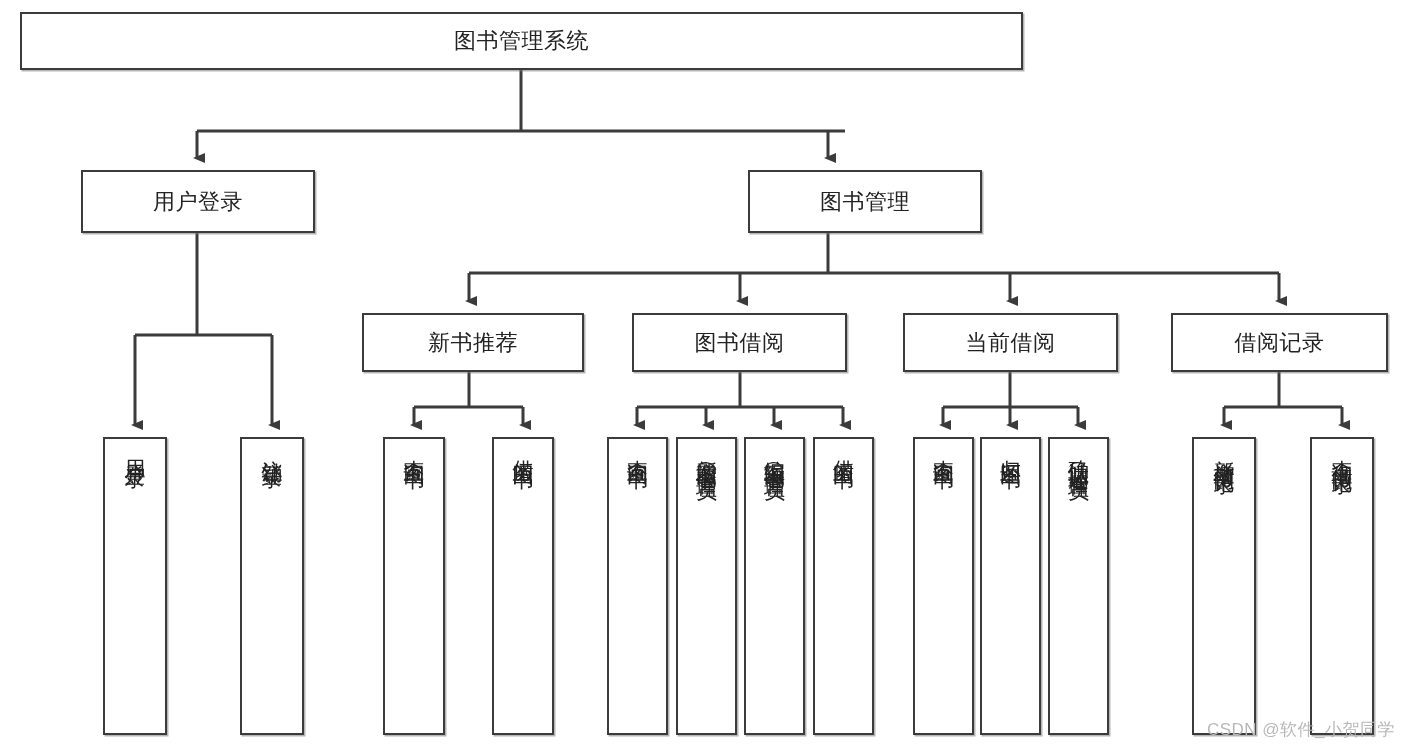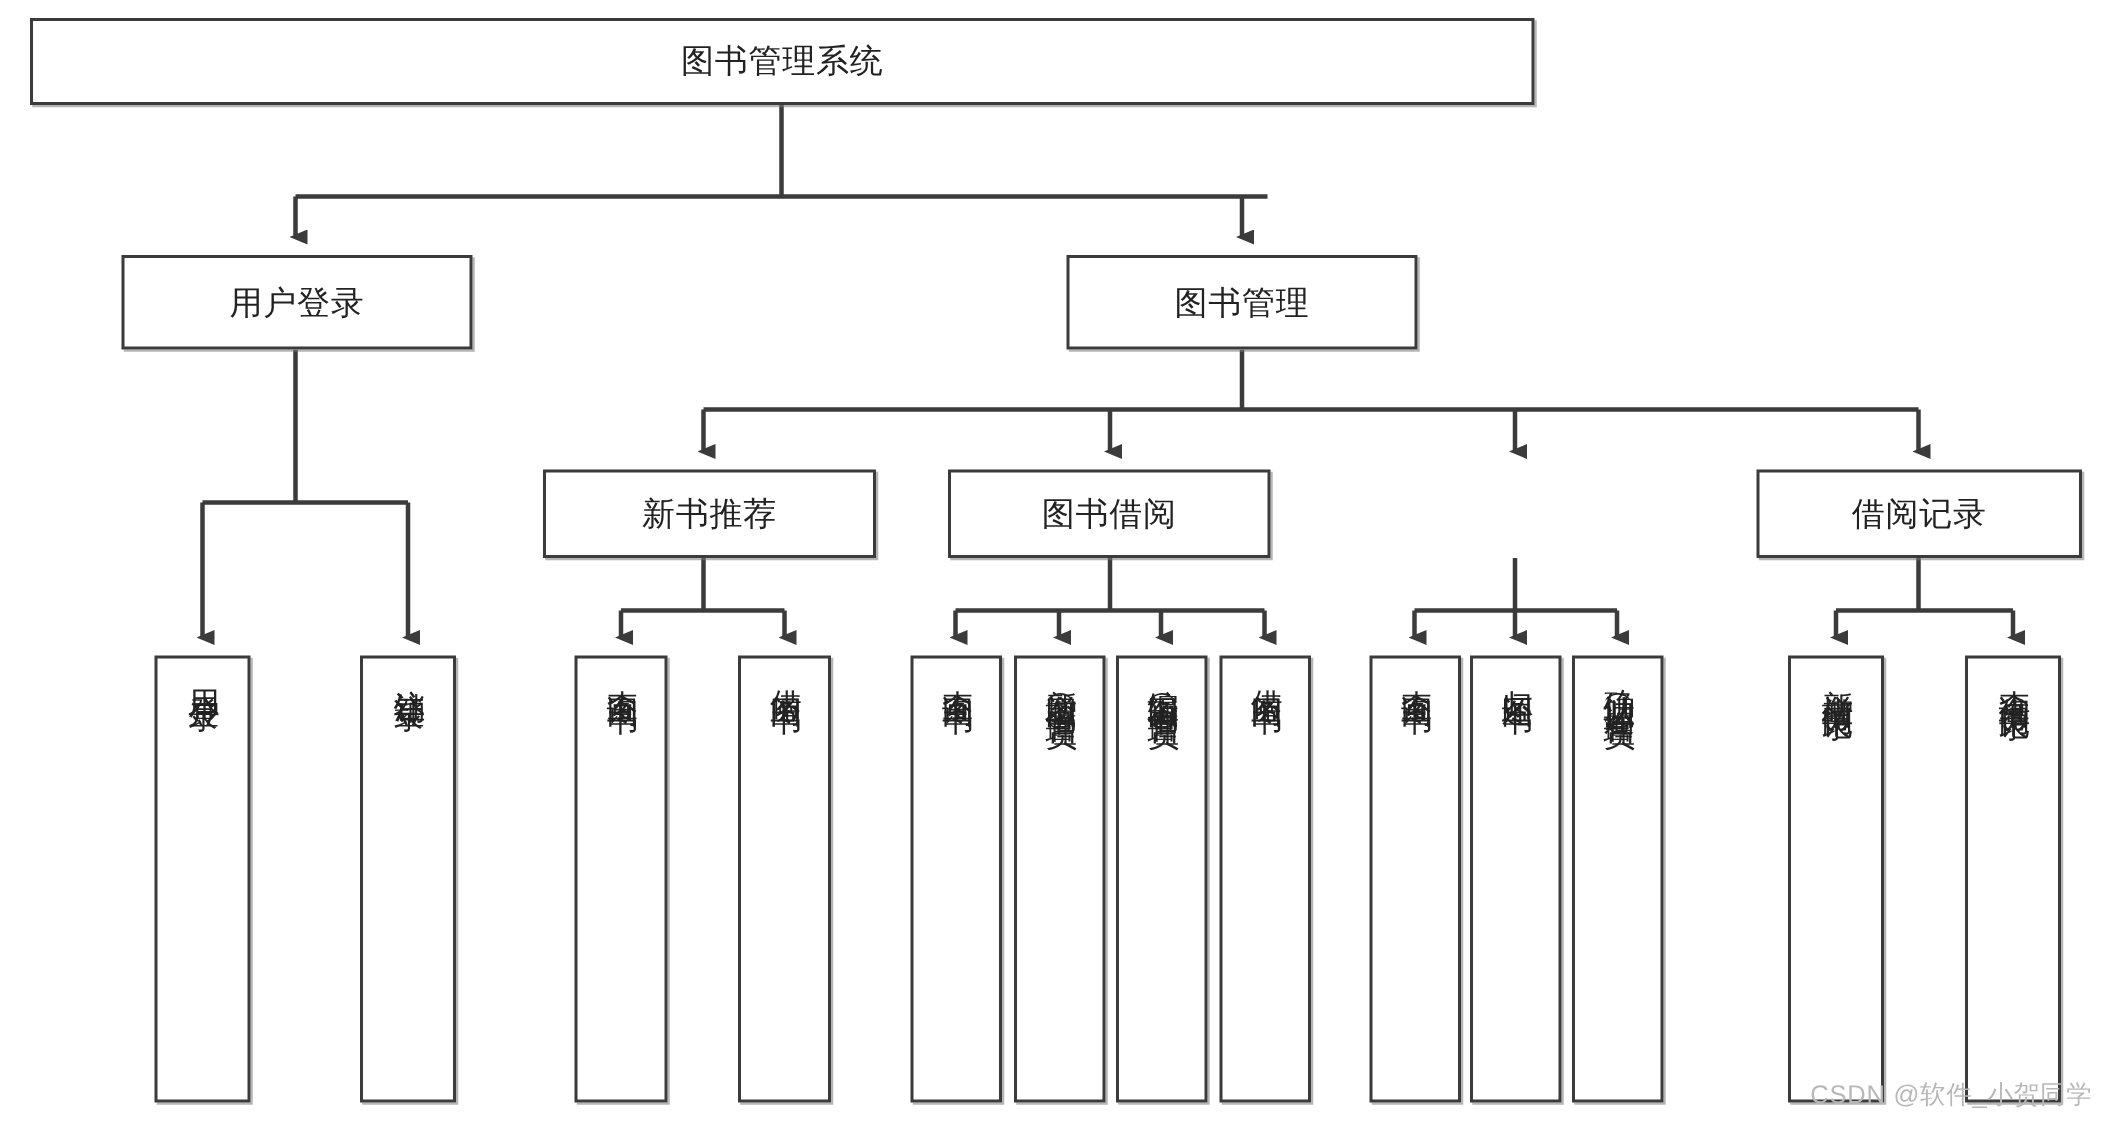--- a/index.html
+++ b/index.html
@@ -131,30 +131,33 @@
     </g>
   </svg>
 
   <div class="node root horiz" style="left:20px; top:12px; width:1003px; height:58px;">
     <span class="label">图书管理系统</span>
   </div>
 
   <div class="node horiz" style="left:81px; top:170px; width:234px; height:63px;">
     <span class="label">用户登录</span>
   </div>
-  <div class="node horiz" style="left:711px; top:170px; width:234px; height:63px;">
+  <div class="node horiz" style="left:748px; top:170px; width:234px; height:63px;">
     <span class="label">图书管理</span>
   </div>
 
   <div class="node horiz" style="left:362px; top:313px; width:222px; height:59px;">
     <span class="label">新书推荐</span>
   </div>
   <div class="node horiz" style="left:632px; top:313px; width:215px; height:59px;justify-content:center;">
     <span class="label">图书借阅</span>
   </div>
+  <div class="node horiz" style="left:903px; top:313px; width:215px; height:59px;">
+    <span class="label">当前借阅</span>
+  </div>
   <div class="node horiz" style="left:1171px; top:313px; width:217px; height:59px;">
     <span class="label">借阅记录</span>
   </div>
 
   <div class="node vert" style="left:103px; top:437px; width:64px; height:298px;">
     <span class="label">用户登录</span>
   </div>
   <div class="node vert" style="left:240px; top:437px; width:64px; height:298px;">
     <span class="label">注销登录</span>
   </div>

